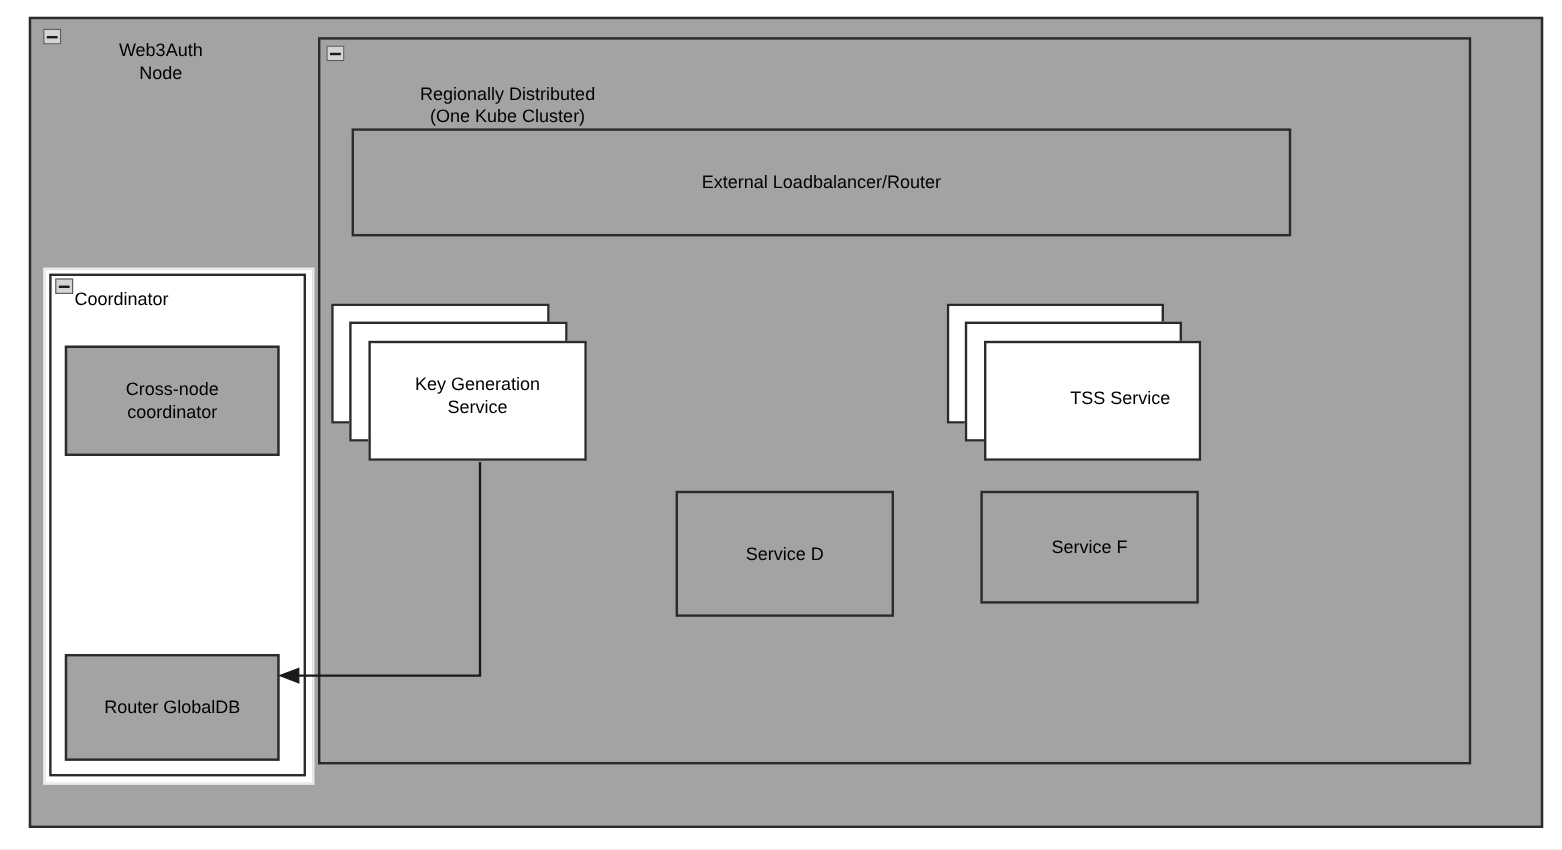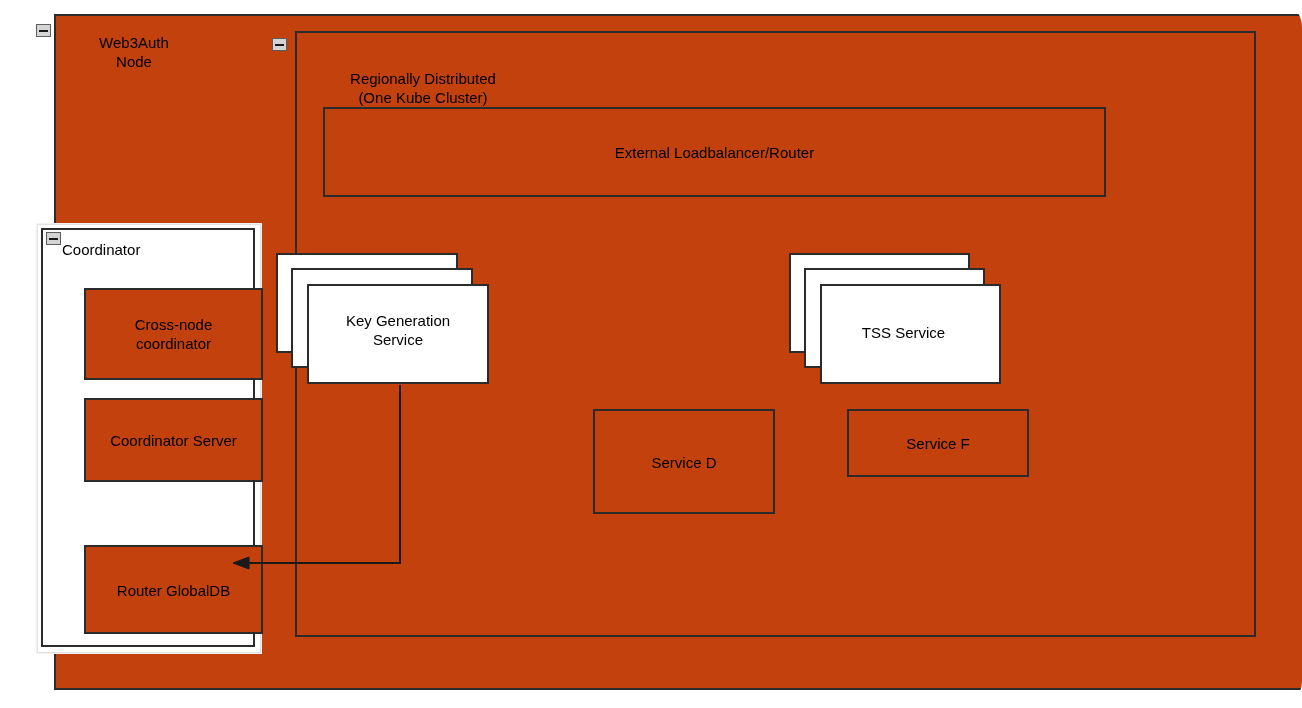--- a/index.html
+++ b/index.html
@@ -12,30 +12,28 @@
     font-family: "Liberation Sans", sans-serif;
     -webkit-font-smoothing: antialiased;
   }
 
   #canvas {
     position: relative;
     width: 1302px;
     height: 708px;
     background: #ffffff;
     overflow: hidden;
-    border-radius: 27px;
   }
 
   
   .box {
     position: absolute;
     box-sizing: border-box;
-    background: #c2410c;
+    background: #a3a3a3;
     border: 2px solid #2b2b2b;
-    margin-left: 30px;
   }
 
   .box-label {
     position: absolute;
     left: 0;
     right: 0;
     text-align: center;
     color: #000000;
     font-size: 15px;
     line-height: 19px;
@@ -181,47 +179,44 @@
     <div class="sheet front" style="width:182px; height:100px;"></div>
     <div class="stack-label" style="left:31px; top:58px; width:182px;">Key Generation
 Service</div>
   </div>
 
 
   <div class="stack" style="left:789px; top:253px; width:215px; height:132px;">
     <div class="sheet back" style="width:181px; height:100px;"></div>
     <div class="sheet mid" style="width:181px; height:100px;"></div>
     <div class="sheet front" style="width:181px; height:100px;"></div>
-    <div class="stack-label" style="left:31px; top:70px; width:167px;">TSS Service</div>
+    <div class="stack-label" style="left:31px; top:70px; width:167px;padding-left:30px;">TSS Service</div>
   </div>
 
   <div class="box" style="left:563px; top:409px; width:182px; height:105px;">
     <div class="box-label centered-label">Service D</div>
   </div>
 
-  <div class="box" style="left:817px; top:409px; width:182px; height:68px;">
+  <div class="box" style="left:817px; top:409px; width:182px; height:94px;">
     <div class="box-label centered-label">Service F</div>
   </div>
 
   <div id="coordinator-frame">
     <div id="coordinator-panel"></div>
   </div>
 
   <div class="collapse-icon" style="left:46px; top:232px;"></div>
 
   <div class="container-title" style="left:62px; top:240px; width:150px; text-align:left;">Coordinator</div>
 
   <div class="box" style="left:54px; top:288px; width:179px; height:92px;padding-left:42px;">
     <div class="box-label centered-label">Cross-node
 coordinator</div>
   </div>
 
-  <div class="box" style="left:54px; top:398px; width:179px; height:84px;">
-    <div class="box-label centered-label">Coordinator Server</div>
-  </div>
 
   <div class="box" style="left:54px; top:545px; width:179px; height:89px;">
     <div class="box-label centered-label">Router GlobalDB</div>
   </div>
 
   <svg id="connector" viewBox="0 0 1302 708" width="1302" height="708">
     <g>
       <path d="M 400 385 L 400 563 L 243 563" fill="none" stroke="#1a1a1a" stroke-width="2"></path>
       <polygon points="233,563 249,557 249,569" fill="#1a1a1a" stroke="#1a1a1a" stroke-width="1"></polygon>
     </g>

